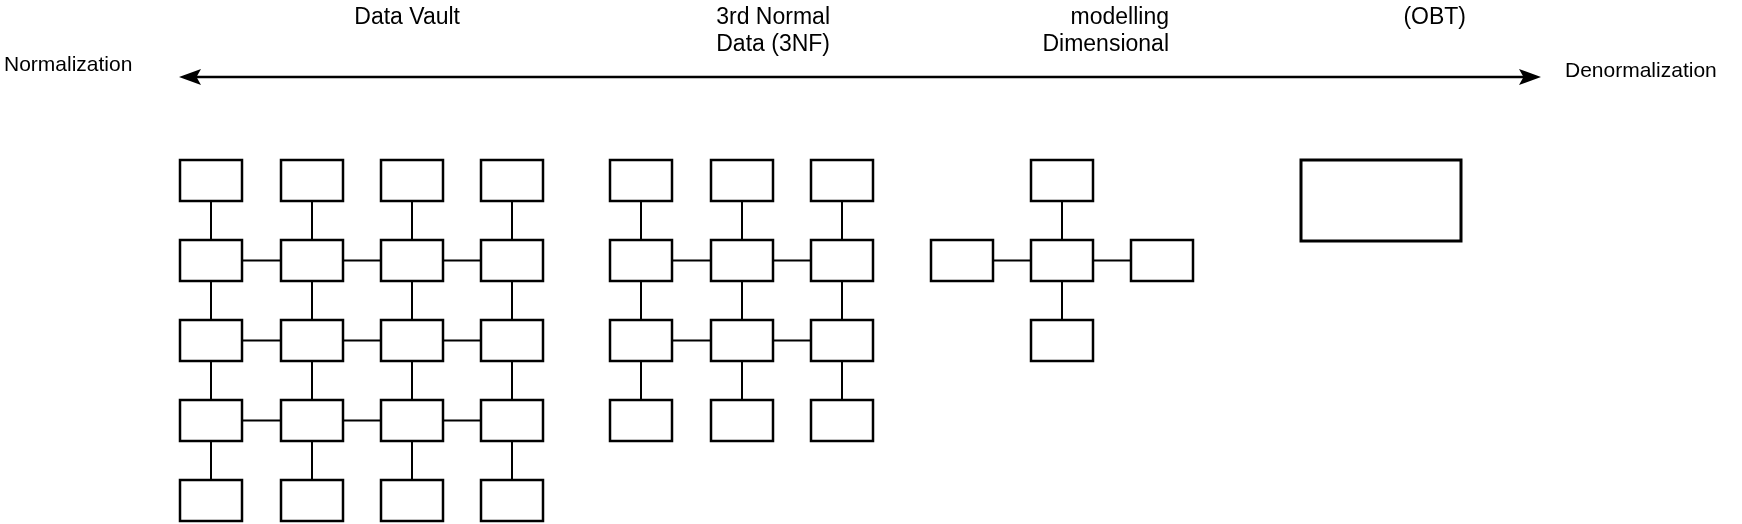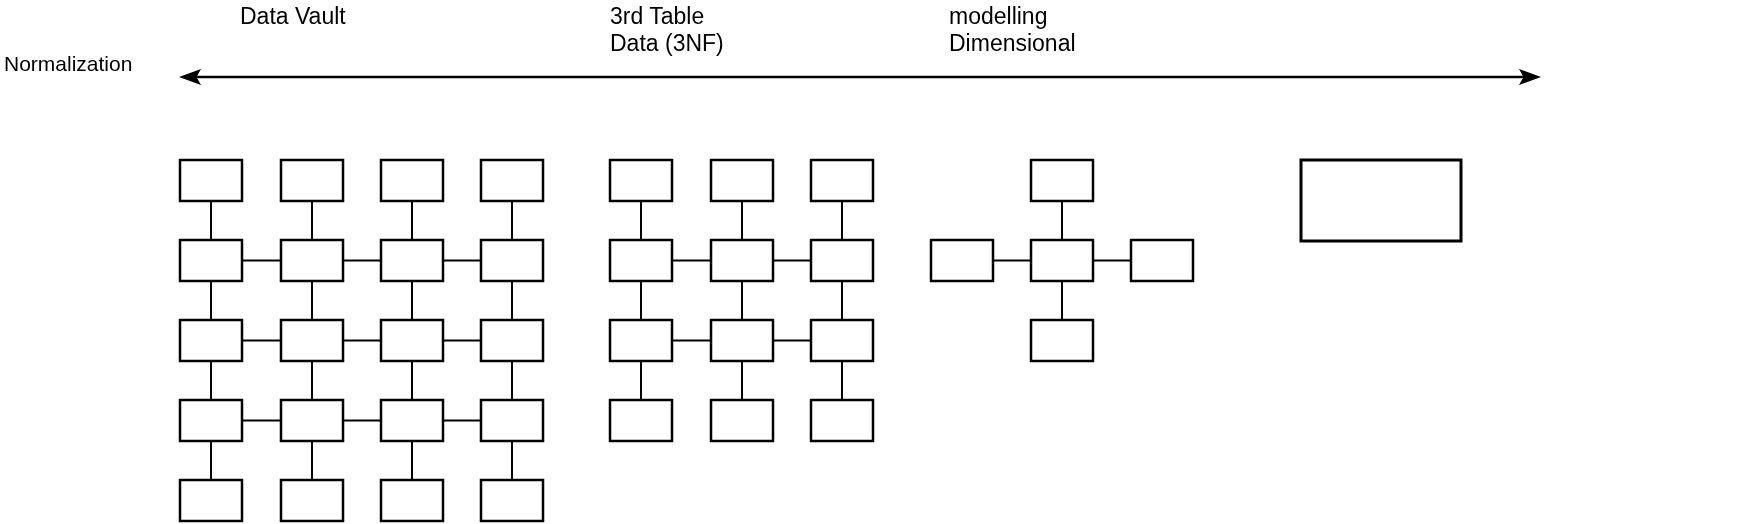--- a/index.html
+++ b/index.html
@@ -1,51 +1,53 @@
 <!DOCTYPE html>
 <html><head>
 <meta charset="utf-8">
 <style>
   html,body{margin:0;padding:0;background:#ffffff;}
   .canvas{
     position:relative;width:1742px;height:524px;background:#ffffff;
     font-family:"Liberation Sans","DejaVu Sans",sans-serif;color:#000;overflow:hidden;
   }
   .approach-label{
-    position:absolute;top:3px;width:220px;text-align:left;
+    position:absolute;top:3px;width:220px;text-align:right;
     font-size:23px;line-height:27px;white-space:nowrap;
   }
   .axis-label{position:absolute;font-size:21px;line-height:24px;white-space:nowrap;}
   svg.shapes{position:absolute;left:0;top:0;display:block;}
   .bx{fill:#ffffff;stroke:#000000;stroke-width:2.5;}
   .obt{fill:#ffffff;stroke:#000000;stroke-width:3;}
   .ln{stroke:#000000;stroke-width:2;}
   .arrow-line{stroke:#000000;stroke-width:2.5;}
   .arrow-head{fill:#000000;stroke:none;}
 </style>
 </head>
 <body>
 
 <div class="canvas">
 
   <div class="approach-label" style="left:240px">
     <div>Data Vault</div>
   </div>
   <div class="approach-label" style="left:610px">
-    <div>3rd Table</div>
+    <div>3rd Normal</div>
     <div>Data (3NF)</div>
   </div>
   <div class="approach-label" style="left:949px">
     <div>modelling</div>
     <div>Dimensional</div>
   </div>
   <div class="approach-label" style="left:1246px">
+    <div>(OBT)</div>
   </div>
 
   <div class="axis-label" style="left:4px;top:52px">Normalization</div>
+  <div class="axis-label" style="left:1565px;top:58px">Denormalization</div>
 
   <svg class="shapes" width="1742" height="524" viewBox="0 0 1742 524">
 
     <g>
       <line class="arrow-line" x1="184" y1="77" x2="1536" y2="77"></line>
       <polygon class="arrow-head" points="179,77 201,69 196.5,77 201,85"></polygon>
       <polygon class="arrow-head" points="1541,77 1519,69 1523.5,77 1519,85"></polygon>
     </g>
 
     <g>

